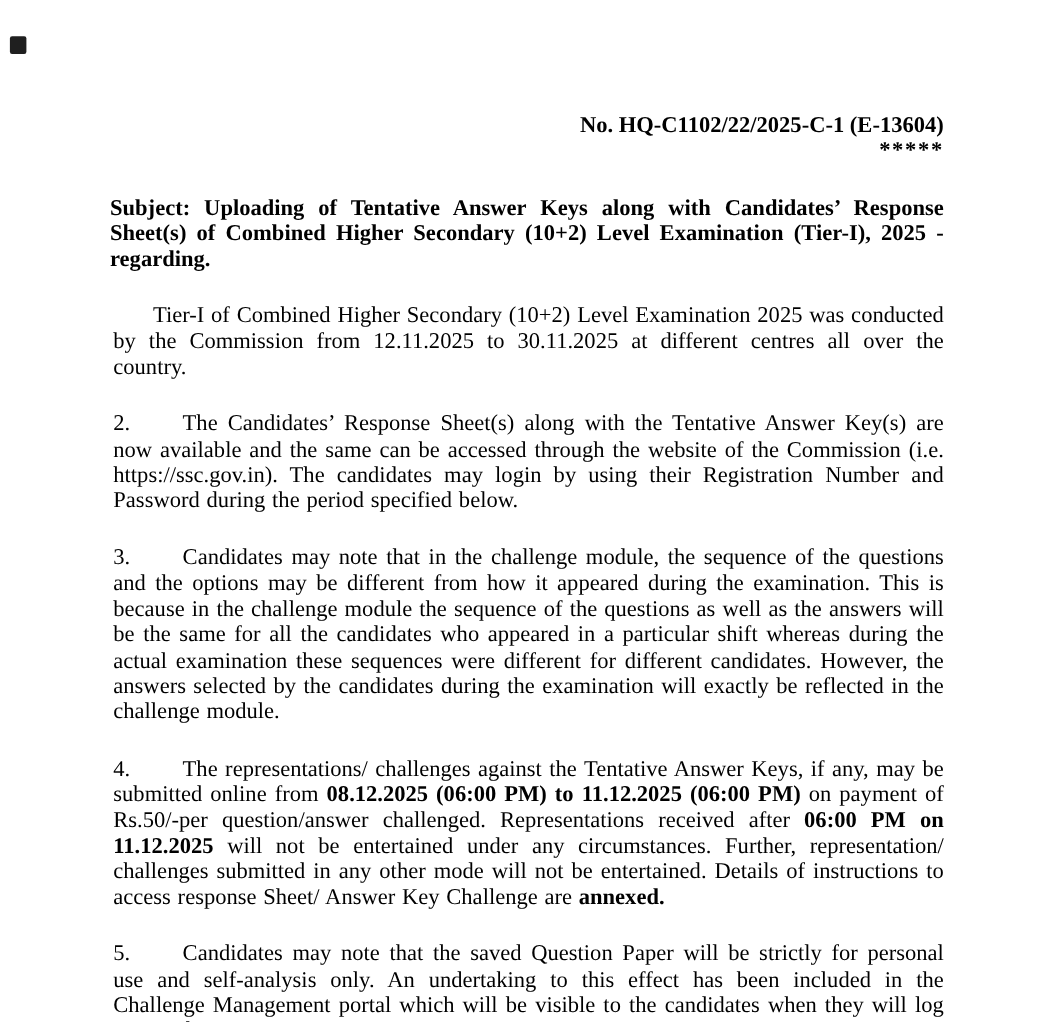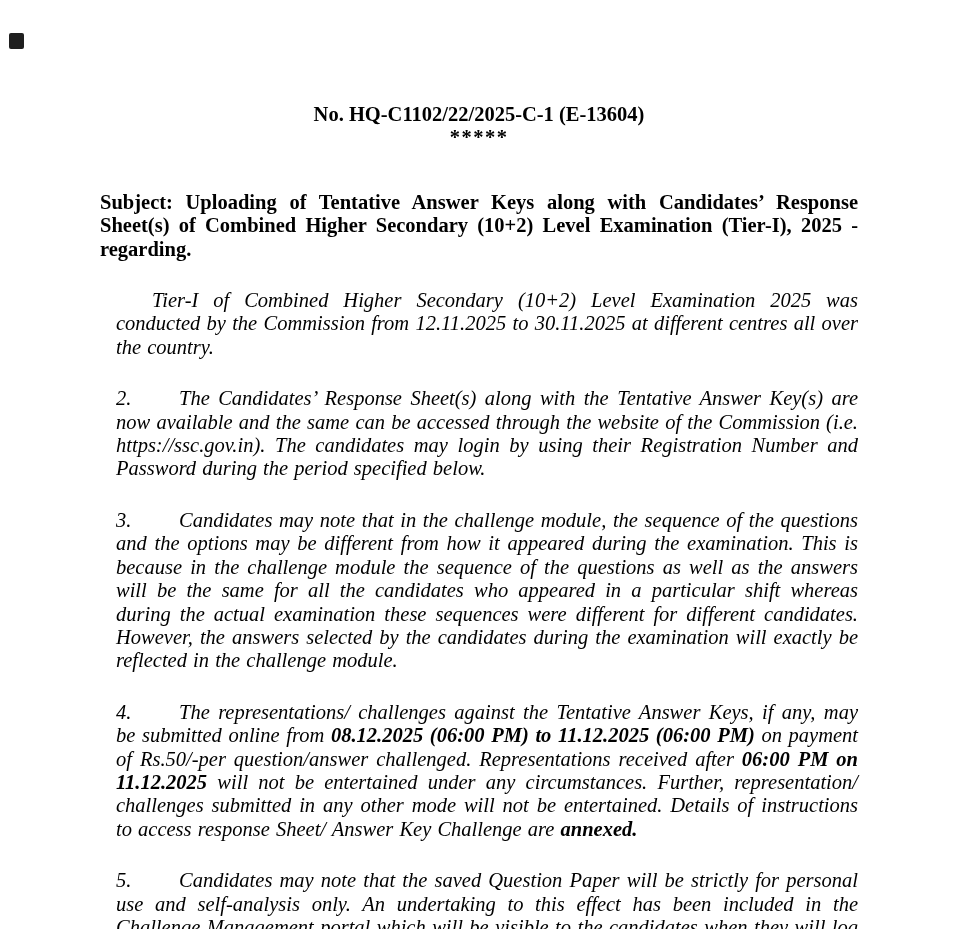--- a/index.html
+++ b/index.html
@@ -21,44 +21,43 @@
   .corner-mark {
     position: absolute;
     left: 9px;
     top: 33px;
     width: 15px;
     height: 16px;
     background: #1f1f1f;
     border-radius: 2px;
   }
   .doc-header {
-    text-align: center;
+    text-align: right;
     font-weight: 700;
     font-size: 20.5px;
     line-height: 23.4px;
   }
   .doc-header .stars {
     letter-spacing: 1.5px;
   }
   .subject {
-    margin: 41px 0 0 0;
+    margin: 28px 0 0 0;
     font-weight: 700;
     font-size: 20.5px;
     line-height: 23.4px;
     text-align: justify;
     text-align-last: left;
   }
   .para {
-    margin: 28px 0 0 16px;
+    margin: 28px 0 0 3px;
     font-size: 20.5px;
     line-height: 23.4px;
     text-align: justify;
     text-align-last: left;
     word-spacing: 1px;
-    font-style: italic;
   }
   .para.indent { text-indent: 36px; }
   .pnum {
     display: inline-block;
     width: 63px;
     text-indent: 0;
   }
   .para b { font-weight: 700; }
 </style>
 </head>

